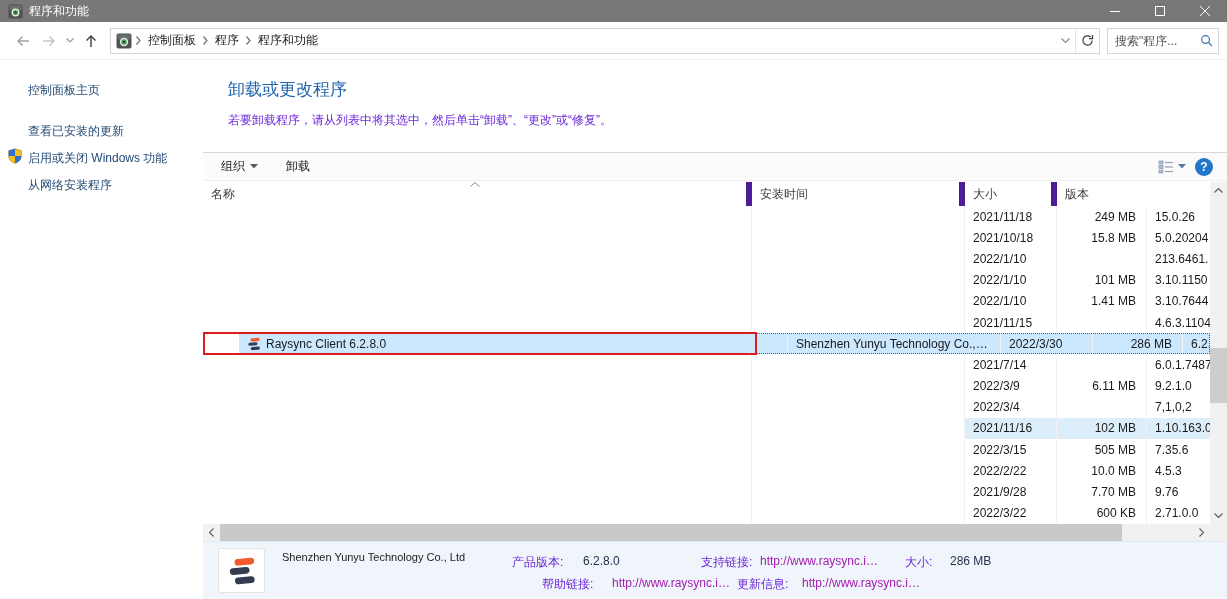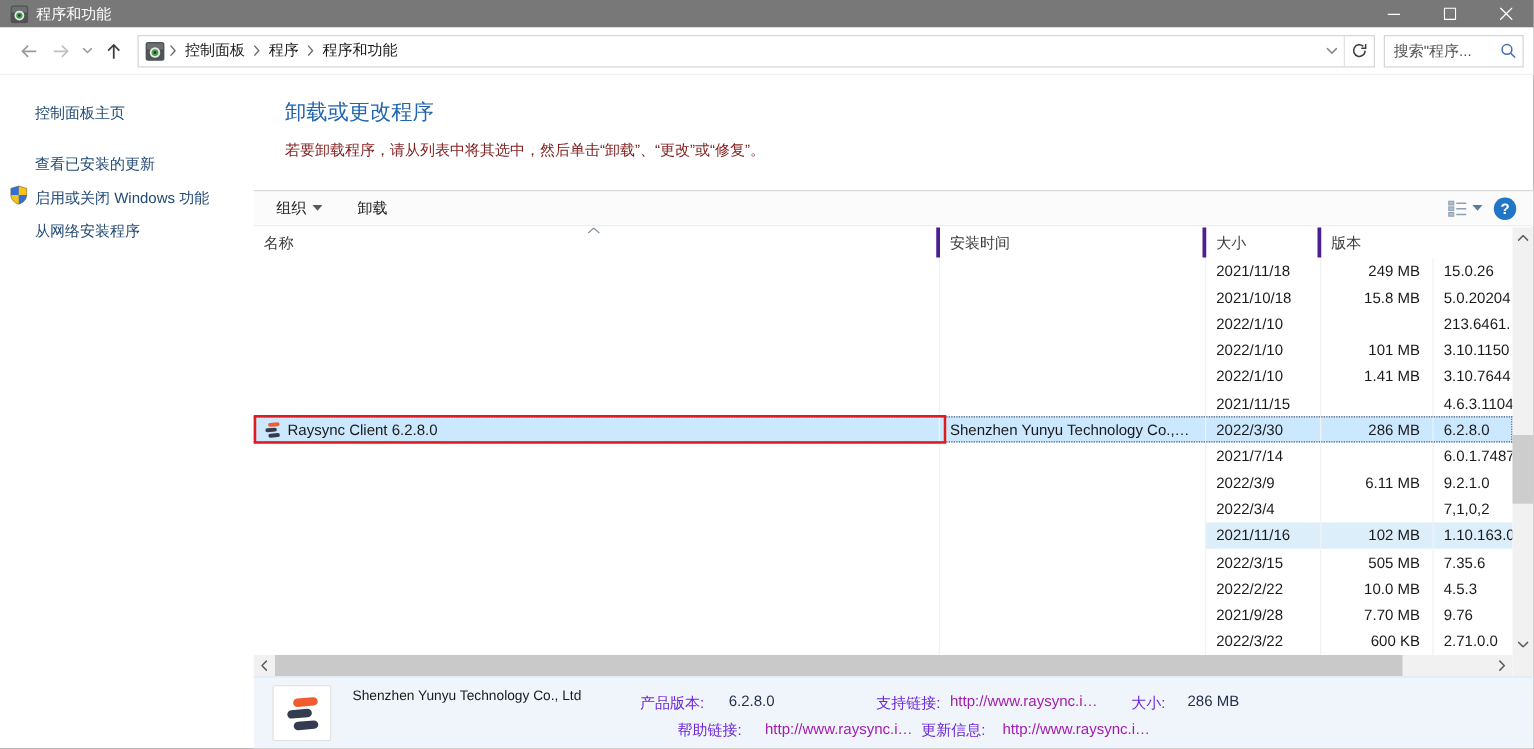--- a/index.html
+++ b/index.html
@@ -35,44 +35,44 @@
 
   
   .bodyrow { display:flex; height:539px; }
   .sidebar { width:203px; flex:0 0 auto; padding-top:17px; }
   .side-item { position:relative; padding:5px 6px 5px 28px; color:#234a75; cursor:pointer; white-space:nowrap; }
   .side-item.first { margin-bottom:14px; }
   .side-item .shield { position:absolute; left:7px; top:3px; width:16px; height:16px; }
 
   .main { position:relative; flex:1; }
   .page-title { position:absolute; left:25px; top:18px; font-size:17px; color:#2265ad; font-weight:400; }
-  .page-instruction { position:absolute; left:25px; top:52px; color:#7f1d1d; }
+  .page-instruction { position:absolute; left:25px; top:52px; color:#6d28d9; }
 
   .toolbar { position:absolute; left:0; right:0; top:92px; height:29px; background:#fbfbfb; border-top:1px solid #d9d9d9; border-bottom:1px solid #efefef; display:flex; align-items:center; padding-left:10px; }
   .tb-btn { display:flex; align-items:center; gap:5px; padding:4px 8px; color:#1a1a1a; cursor:pointer; }
   .tb-caret { color:#5a5a5a; display:flex; }
   .tb-right { position:absolute; right:14px; display:flex; align-items:center; gap:9px; }
   .view-btn { display:flex; align-items:center; gap:4px; color:#8fa0b4; }
   .help-btn { width:18px; height:18px; border-radius:50%; background:#2176c7; color:#fff; font-weight:bold; font-size:12px; display:flex; align-items:center; justify-content:center; }
 
   
   .list { position:absolute; left:0; top:122px; width:1007px; background:#fff; }
   .lrow { display:grid; grid-template-columns:549px 213px 92px 90px 1fr; align-items:center; }
   .lheader { height:24px; position:relative; }
-  .lheader .hcell { height:100%; display:flex; align-items:flex-end; padding:0 0 3px 8px; color:#3c3c3c; border-right:3px solid #4c1d95; cursor:pointer; }
+  .lheader .hcell { height:100%; display:flex; align-items:flex-end; padding:0 0 3px 8px; color:#3c3c3c; border-right:6px solid #4c1d95; cursor:pointer; }
   .lheader .hcell:last-child { border-right:none; }
   .sortglyph { position:absolute; left:267px; top:0px; color:#7a8a9a; }
   .lbody .lrow { height:21.2px; cursor:default; }
   .cell { height:100%; display:flex; align-items:center; padding-left:8px; border-right:1px solid #f2f2f2; overflow:hidden; white-space:nowrap; }
   .cell:last-child { border-right:none; }
   .c-size { justify-content:flex-end; padding-right:10px; }
   .c-name { gap:5px; }
   .c-name .appicon14 { width:14px; height:14px; flex:0 0 auto; display:none; }
   .lrow.selected .cell { background:#cce8ff; }
-  .lrow.selected { outline:1px dotted #4a5b6c; outline-offset:-1px; }
+  .lrow.selected { outline:1px dotted #4a5b6c; outline-offset:-1px;padding-left:36px; }
   .lrow.hot .c-installed, .lrow.hot .c-size, .lrow.hot .c-version { background:#ddeefb; }
   .annotation-box { position:absolute; left:0px; top:150px; width:554px; height:23px; border:2px solid #e01b1d; pointer-events:none; }
 
   
   .vscroll { position:absolute; left:1007px; top:122px; width:17px; height:342px; background:#f1f1f1; }
   .vscroll .arr { position:absolute; left:0; width:17px; height:17px; display:flex; align-items:center; justify-content:center; color:#606060; }
   .vscroll .arr.up { top:0; } .vscroll .arr.down { bottom:0; }
   .vthumb { position:absolute; left:0; top:166px; width:17px; height:55px; background:#cdcdcd; }
   .hscroll { position:absolute; left:0; top:464px; width:1007px; height:17px; background:#f1f1f1; }
   .hscroll .arr { position:absolute; top:0; width:17px; height:17px; display:flex; align-items:center; justify-content:center; color:#606060; }

